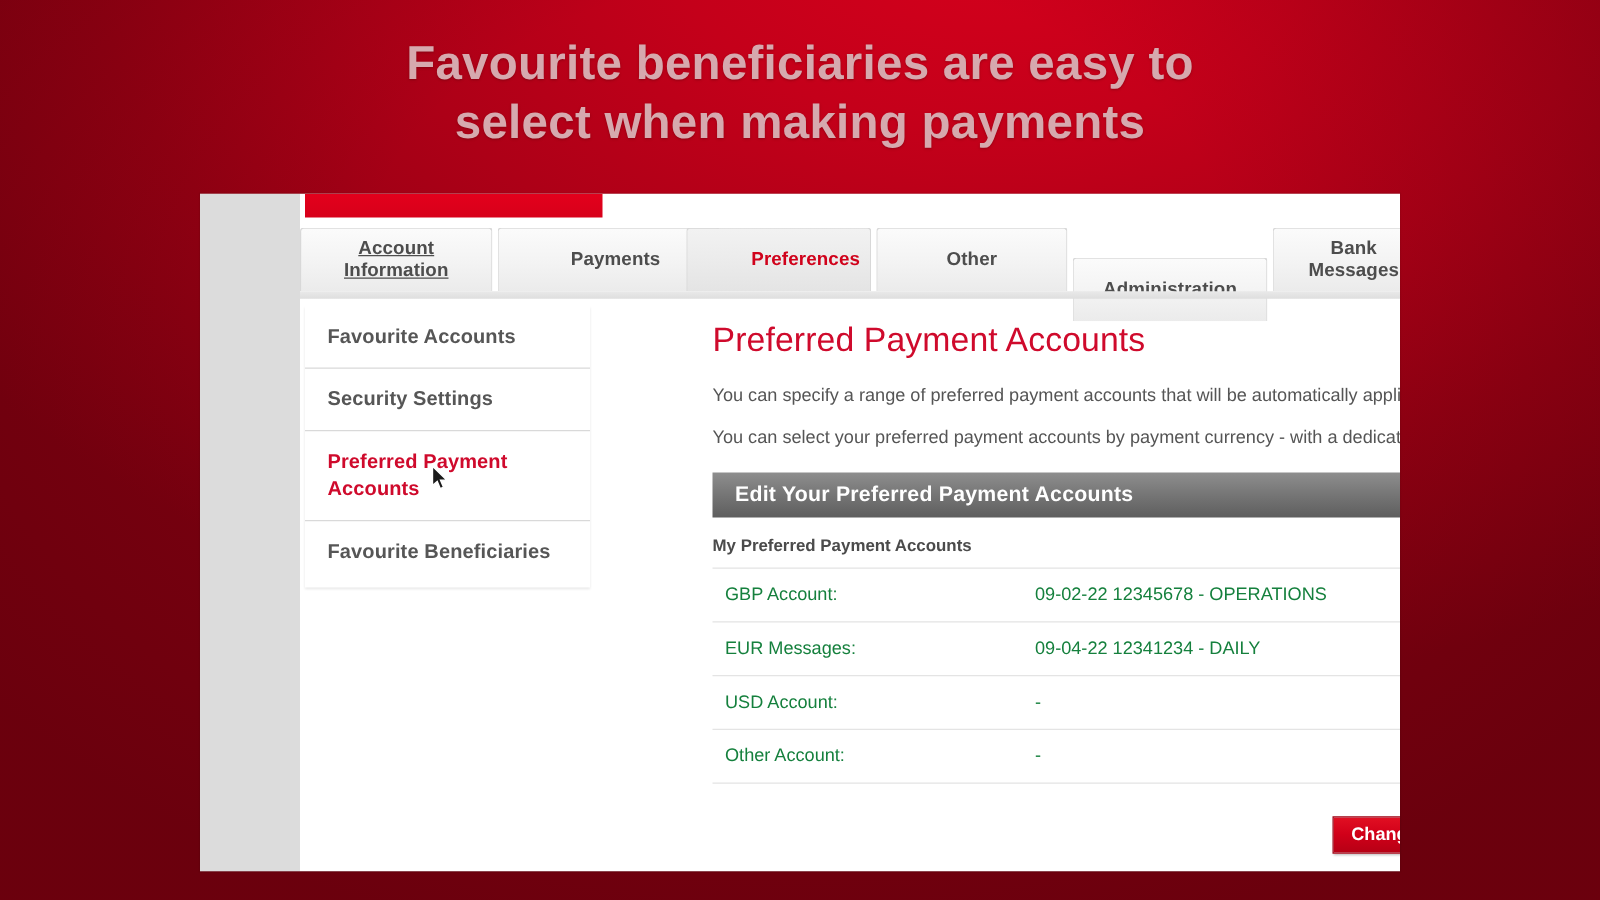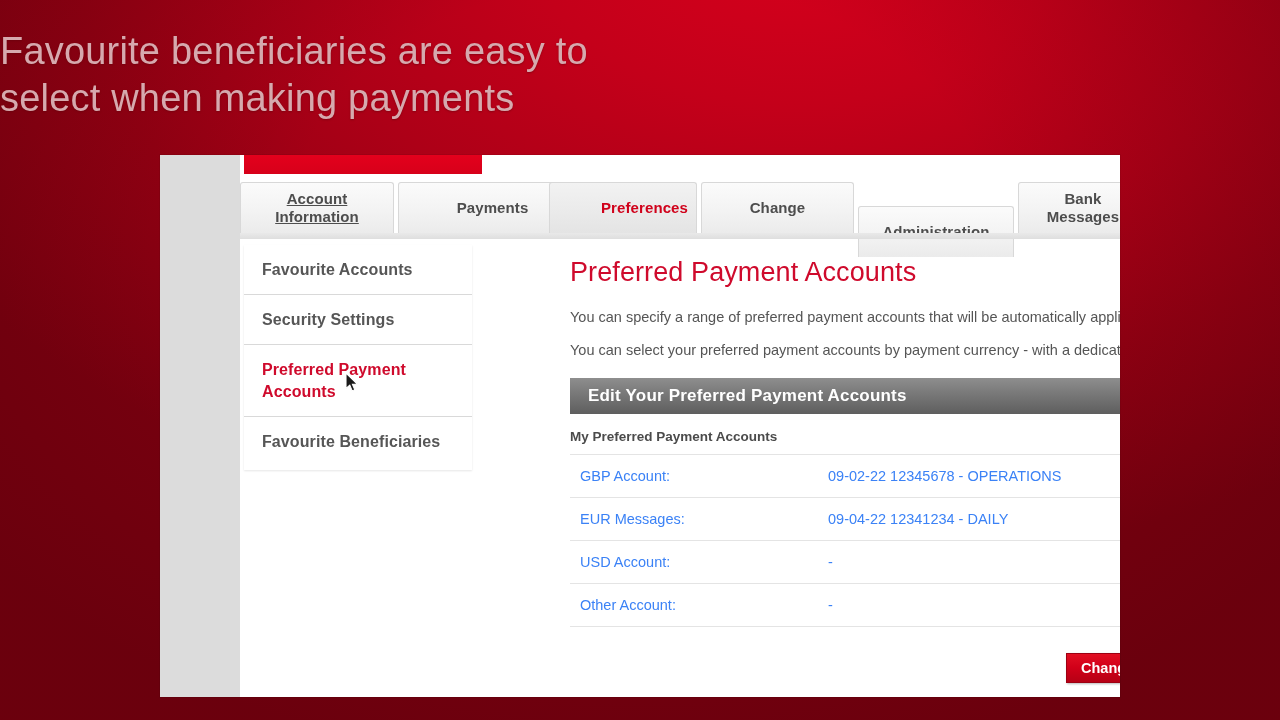--- a/index.html
+++ b/index.html
@@ -35,24 +35,25 @@
       rgba(0,0,0,0) 42%, rgba(60,0,6,0.28) 100%);
     pointer-events: none;
   }
 
   
   #caption {
     position: absolute;
     left: 0;
     top: 28px;
     width: 1280px;
+    text-align: center;
     color: #d6a9ae;
     font-size: 38px;
     line-height: 47px;
-    font-weight: 400;
+    font-weight: 700;
     letter-spacing: 0.2px;
     text-shadow: 0 1px 2px rgba(90,0,10,0.45);
     z-index: 6;
   }
   #caption .cl { display: block; }
 
   
   #window {
     position: absolute;
     left: 160px;
@@ -203,21 +204,21 @@
   #acct-table {
     margin-left: 82px;
     border-collapse: collapse;
     width: 560px;
   }
   #acct-table tr { border-top: 1px solid #e4e4e4; }
   #acct-table tr:last-child { border-bottom: 1px solid #e4e4e4; }
   #acct-table td {
     padding: 13px 0 13px 0;
     font-size: 14.5px;
-    color: #3b82f6;
+    color: #15803d;
     vertical-align: middle;
     white-space: nowrap;
   }
   .cell-label { width: 248px; padding-left: 10px !important; }
   .cell-value { color: #3f3f3f; margin-top: 15px; }
 
   #btn-row {
     margin: 26px 0 0 82px;
     height: 32px;
     position: relative;
@@ -274,21 +275,21 @@
       <div class="tab" style="left:0px; width:154px;text-decoration:underline;">
         <span>Account<br>Information</span>
       </div>
       <div class="tab" style="left:158px; width:178px;padding-left:11px;">
         <span>Payments</span>
       </div>
       <div class="tab active" style="left:309px; width:148px;padding-left:43px;">
         <span>Preferences</span>
       </div>
       <div class="tab" style="left:461px; width:153px;">
-        <span>Change</span>
+        <span>Other</span>
       </div>
       <div class="tab" style="left:618px; width:156px;margin-top:24px;">
         <span>Administration</span>
       </div>
       <div class="tab" style="left:778px; width:130px;">
         <span>Bank<br>Messages</span>
       </div>
     </div>
     <div id="tabstrip-under"></div>
 

